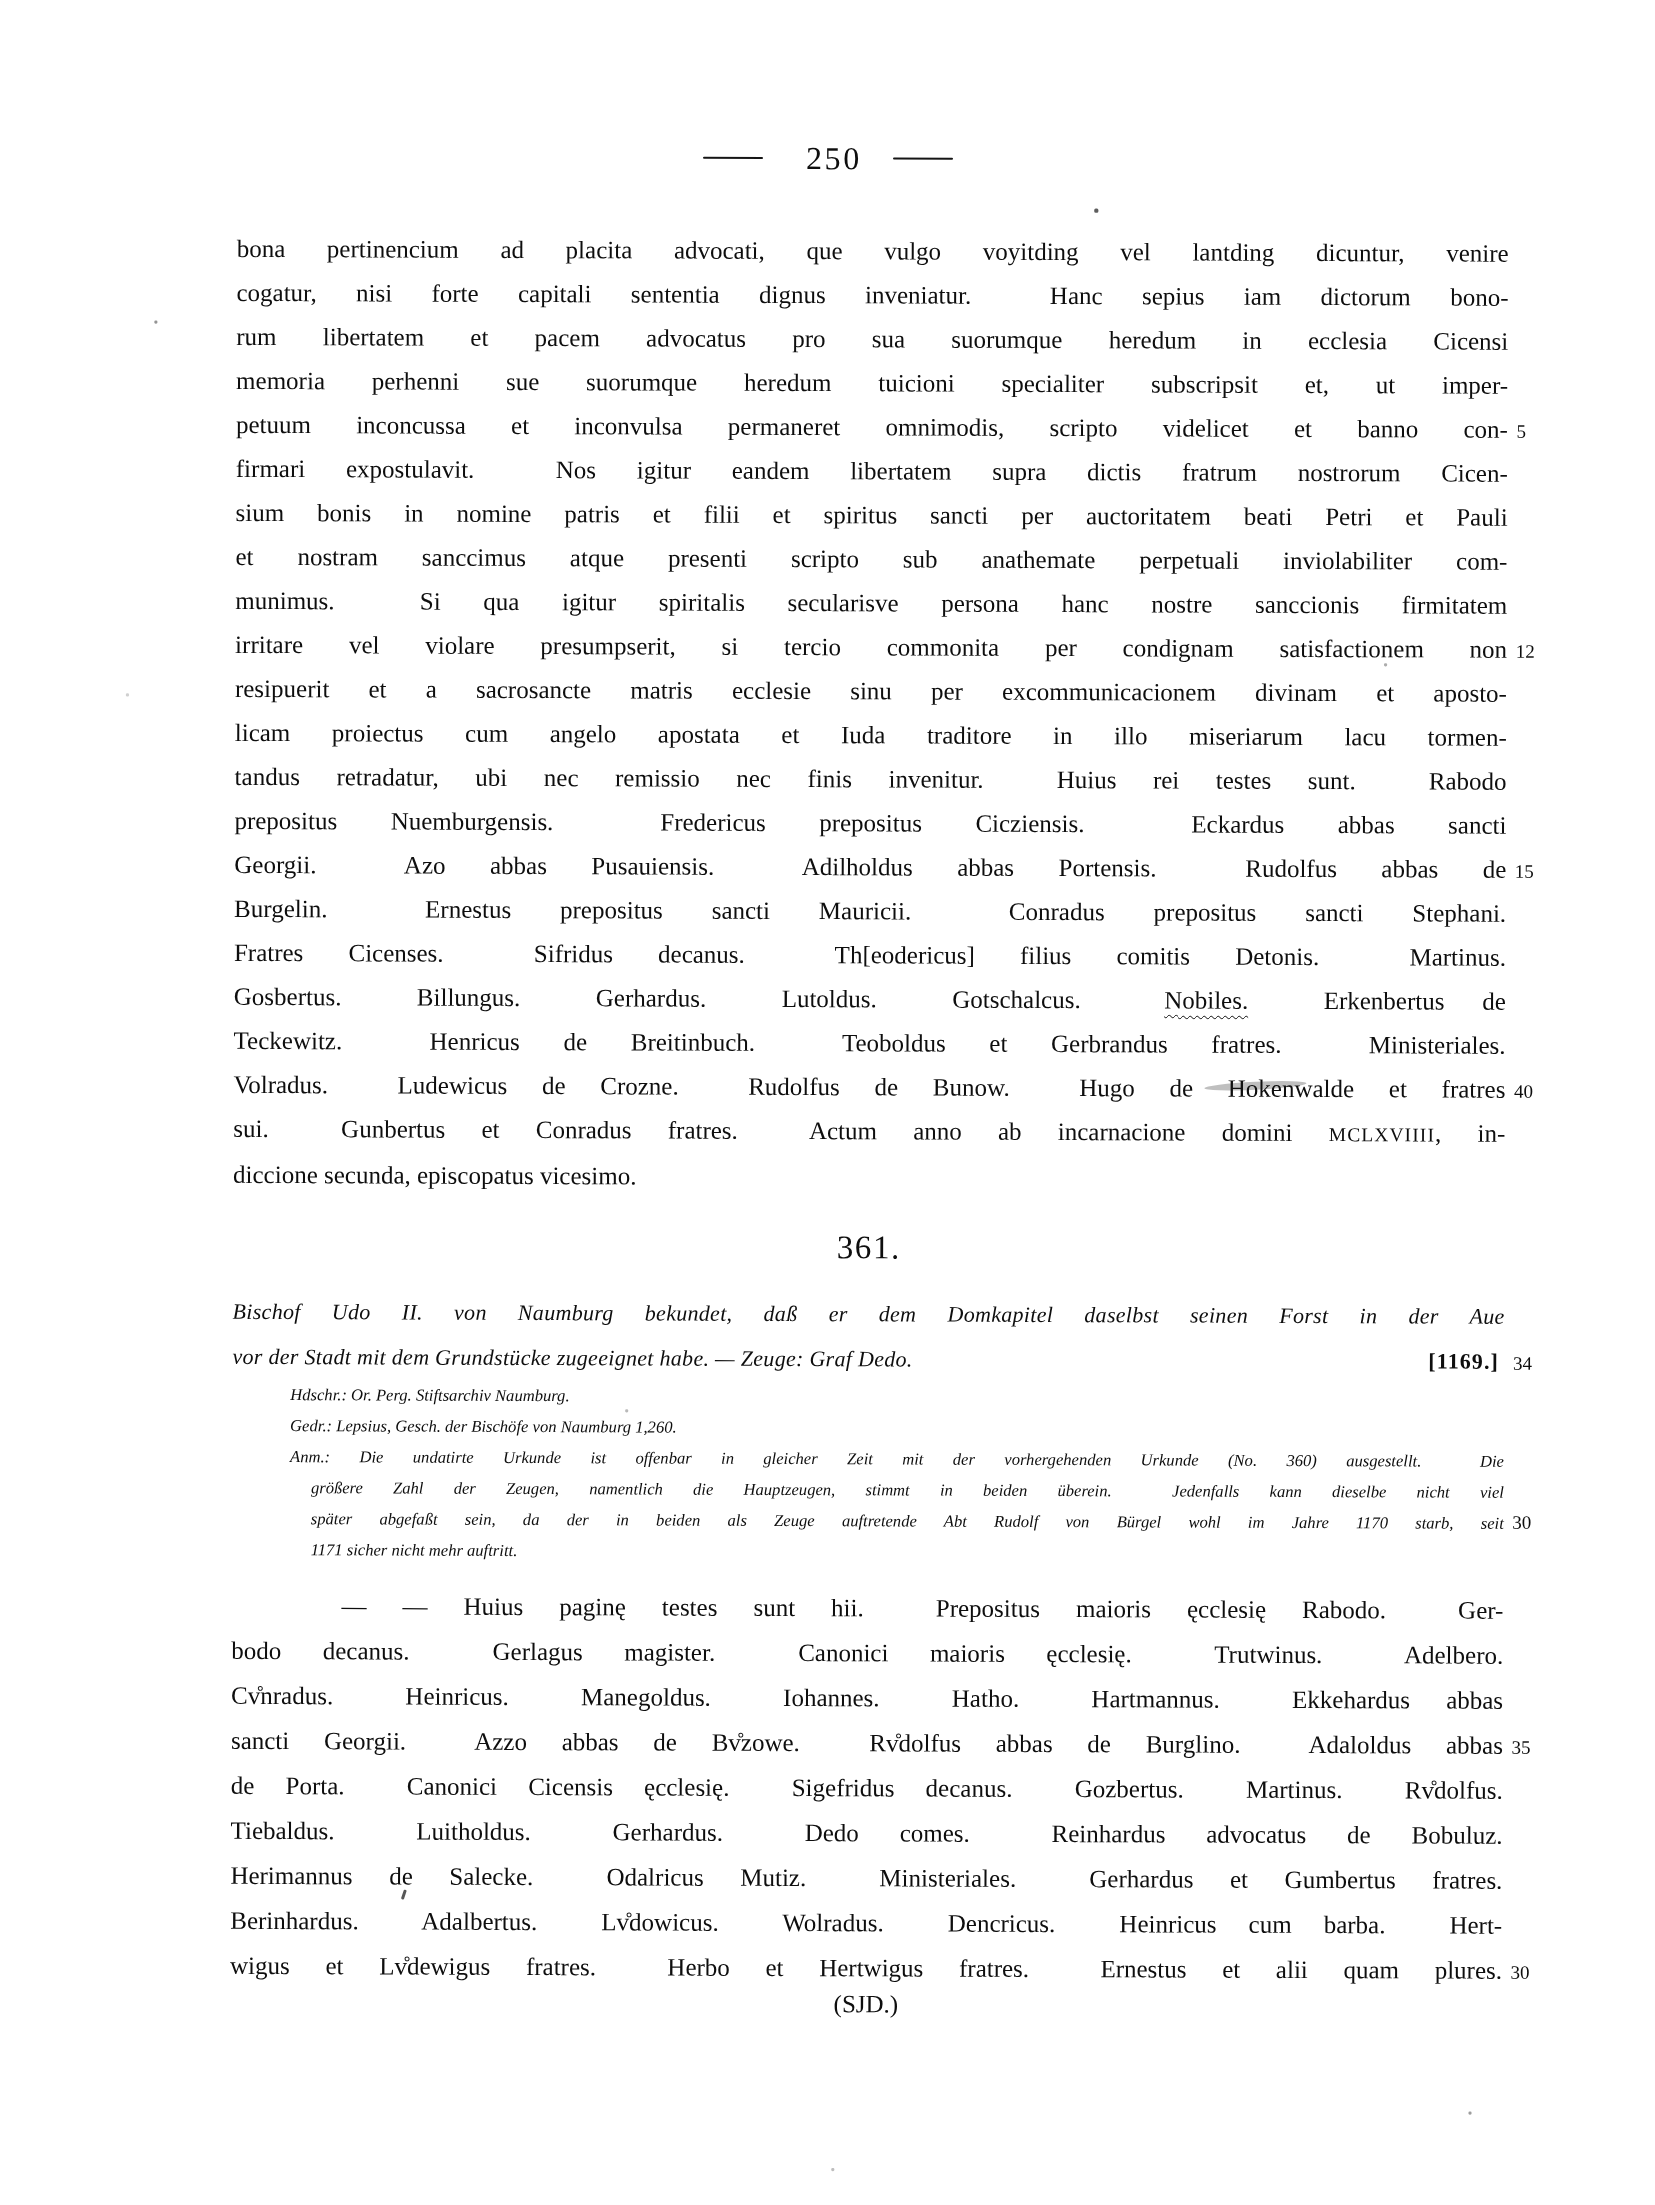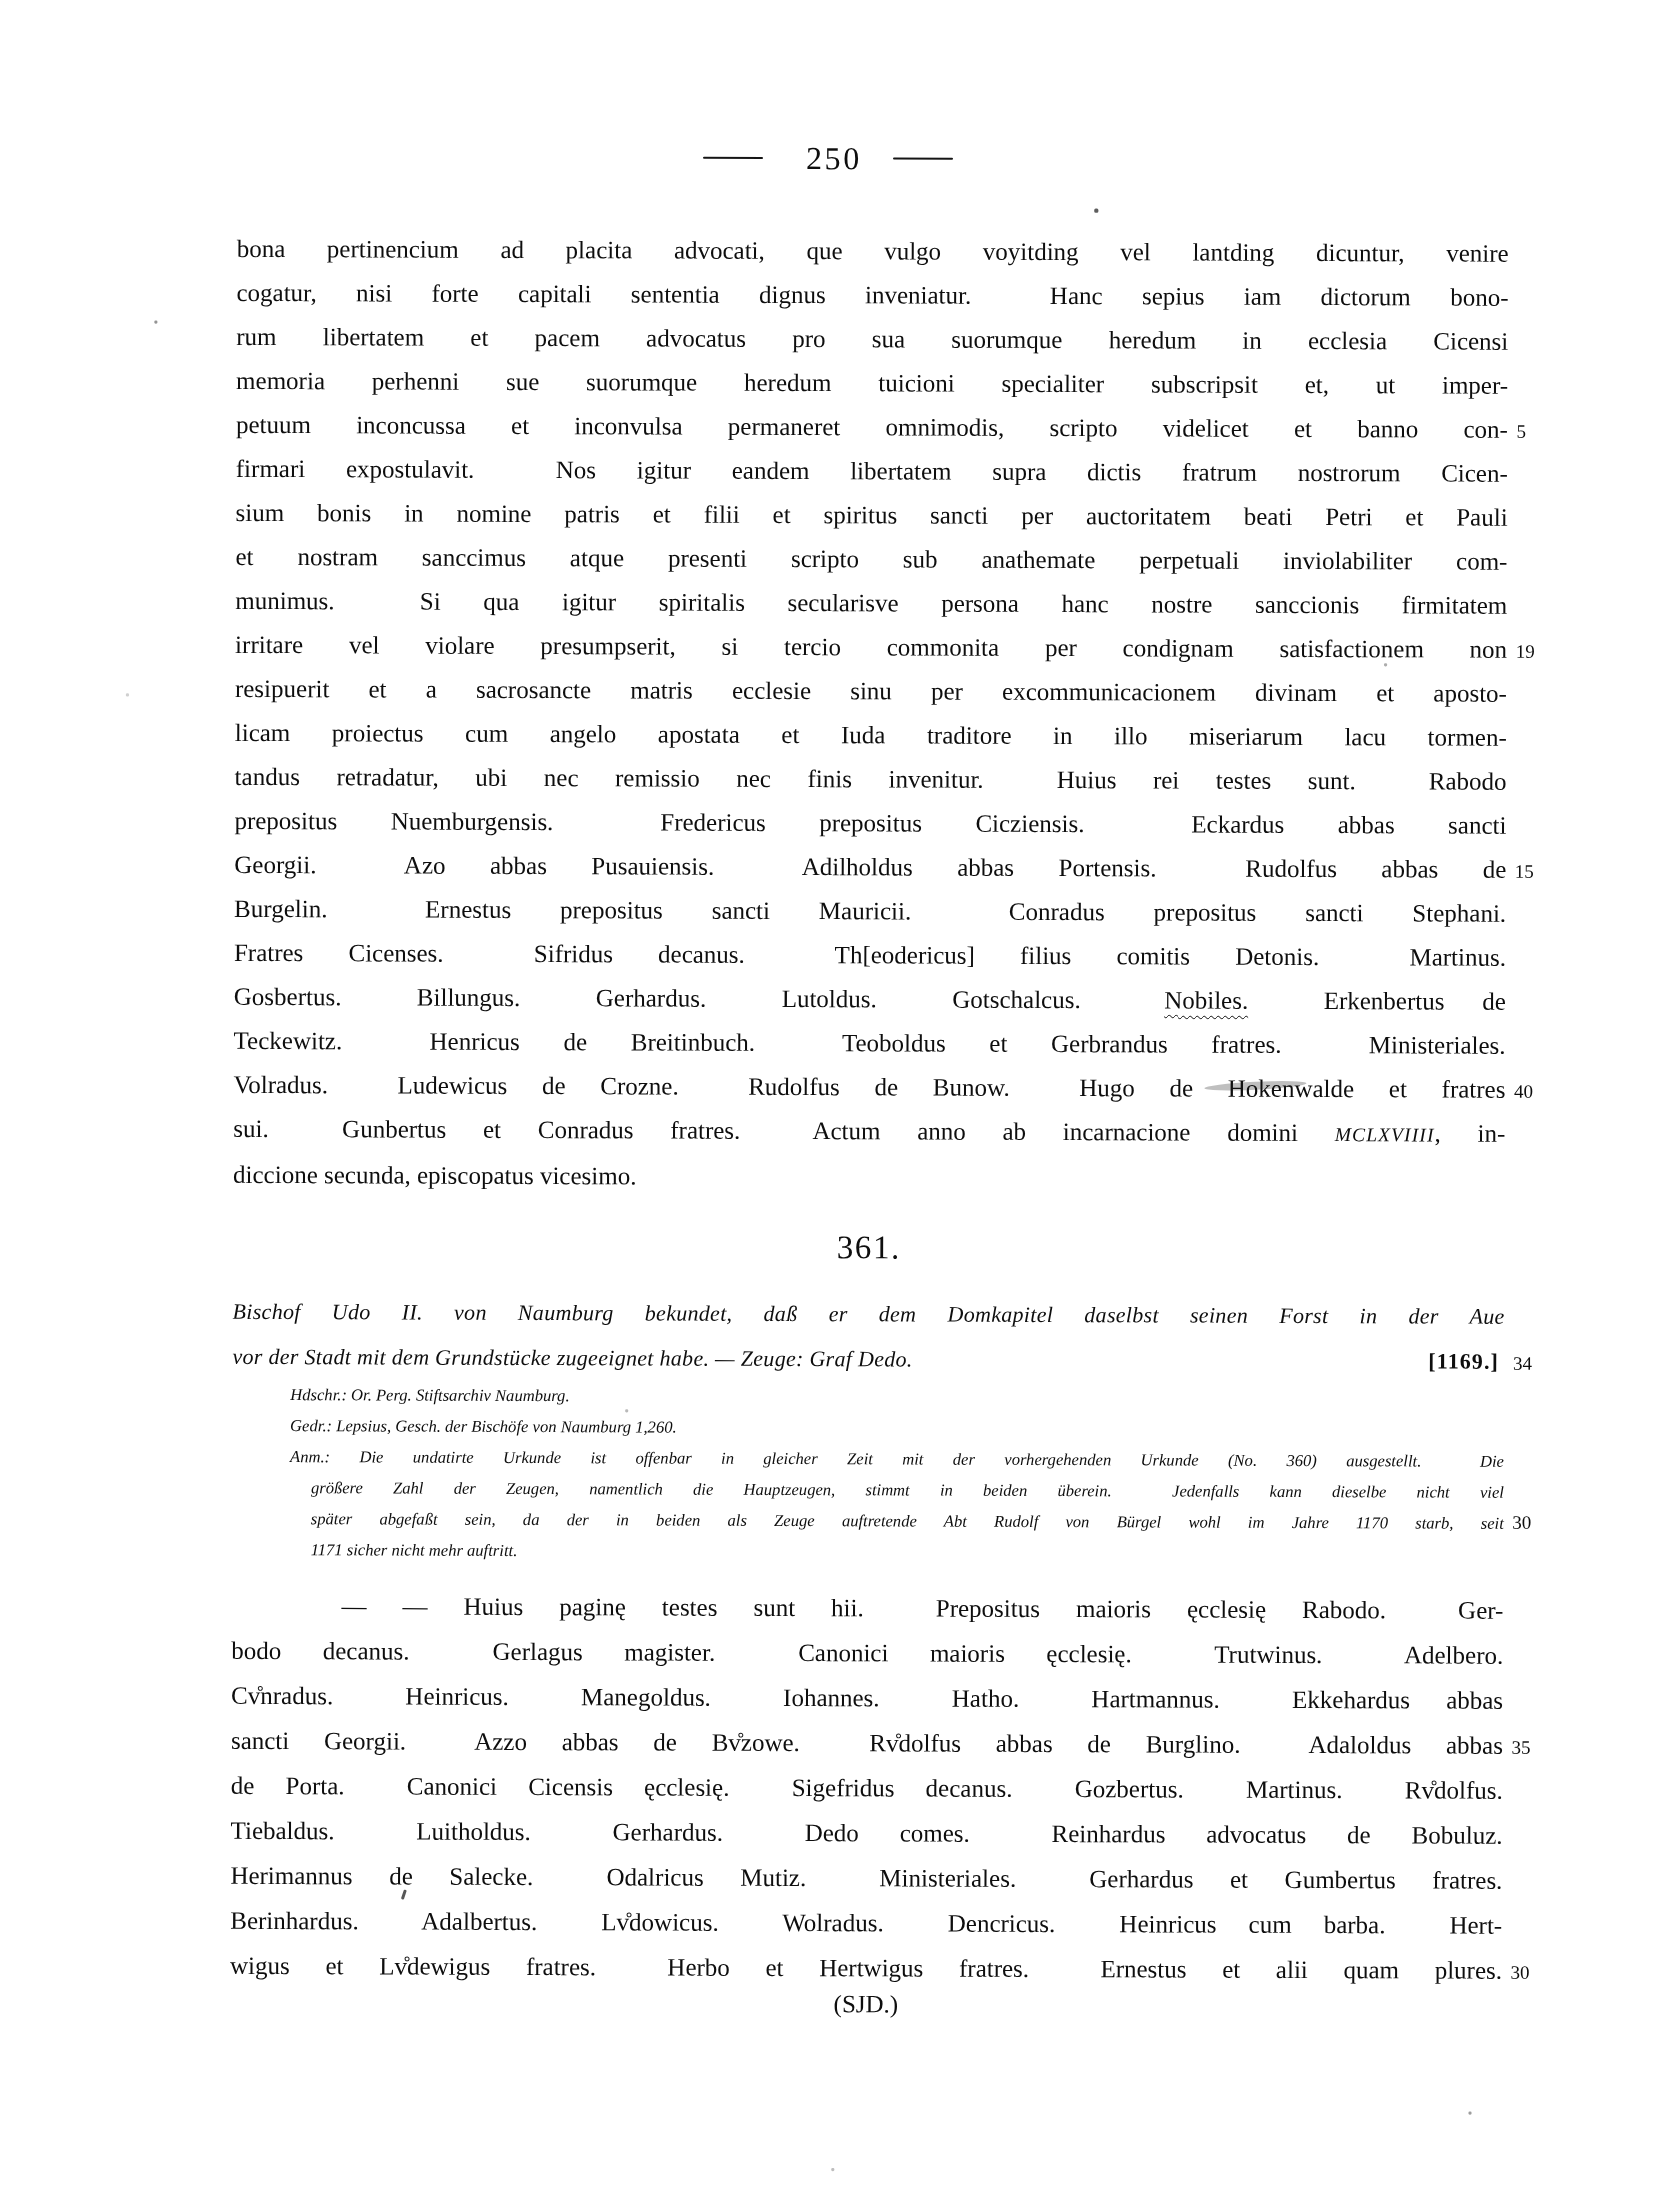--- a/index.html
+++ b/index.html
@@ -63,21 +63,21 @@
     text-align:center;font-size:25px;line-height:45px;
   }
 
   .wavy{
     text-decoration:underline;
     text-decoration-style:wavy;
     text-decoration-thickness:1.3px;
     text-underline-offset:6.4px;
     margin-left:8px;
   }
-  .smallcaps{font-size:0.78em;letter-spacing:1.1px;font-style:italic;}
+  .smallcaps{font-size:0.78em;letter-spacing:1.1px;}
 
   
   .speckles{
     position:absolute;left:0;top:0;width:1.1px;height:1.1px;border-radius:50%;
     box-shadow:
       1096px 207px 0 1.6px rgba(40,40,40,.75),
       156px 322px 0 1.1px rgba(60,60,60,.55),
       1387px 660px 0 1.1px rgba(70,70,70,.45),
       631px 1409px 0 1.1px rgba(80,80,80,.4),
       1477px 2108px 0 1.1px rgba(60,60,60,.5),
@@ -108,21 +108,21 @@
     <section class="lines para1">
         <div class="line">bona pertinencium ad placita advocati, que vulgo voyitding vel lantding dicuntur, venire</div>
         <div class="line">cogatur, nisi forte capitali sententia dignus inveniatur.  Hanc sepius iam dictorum bono-</div>
         <div class="line">rum libertatem et pacem advocatus pro sua suorumque heredum in ecclesia Cicensi</div>
         <div class="line">memoria perhenni sue suorumque heredum tuicioni specialiter subscripsit et, ut imper-</div>
         <div class="line">petuum inconcussa et inconvulsa permaneret omnimodis, scripto videlicet et banno con-<span class="margin-num">5</span></div>
         <div class="line">firmari expostulavit.  Nos igitur eandem libertatem supra dictis fratrum nostrorum Cicen-</div>
         <div class="line">sium bonis in nomine patris et filii et spiritus sancti per auctoritatem beati Petri et Pauli</div>
         <div class="line">et nostram sanccimus atque presenti scripto sub anathemate perpetuali inviolabiliter com-</div>
         <div class="line">munimus.  Si qua igitur spiritalis secularisve persona hanc nostre sanccionis firmitatem</div>
-        <div class="line">irritare vel violare presumpserit, si tercio commonita per condignam satisfactionem non<span class="margin-num">19</span></div>
+        <div class="line">irritare vel violare presumpserit, si tercio commonita per condignam satisfactionem non<span class="margin-num">12</span></div>
         <div class="line">resipuerit et a sacrosancte matris ecclesie sinu per excommunicacionem divinam et aposto-</div>
         <div class="line">licam proiectus cum angelo apostata et Iuda traditore in illo miseriarum lacu tormen-</div>
         <div class="line">tandus retradatur, ubi nec remissio nec finis invenitur.  Huius rei testes sunt.  Rabodo</div>
         <div class="line">prepositus Nuemburgensis.  Fredericus prepositus Cicziensis.  Eckardus abbas sancti</div>
         <div class="line">Georgii.  Azo abbas Pusauiensis.  Adilholdus abbas Portensis.  Rudolfus abbas de<span class="margin-num">15</span></div>
         <div class="line">Burgelin.  Ernestus prepositus sancti Mauricii.  Conradus prepositus sancti Stephani.</div>
         <div class="line">Fratres Cicenses.  Sifridus decanus.  Th[eodericus] filius comitis Detonis.  Martinus.</div>
         <div class="line">Gosbertus.  Billungus.  Gerhardus.  Lutoldus.  Gotschalcus.  <span class="wavy">Nobiles.</span>  Erkenbertus de</div>
         <div class="line">Teckewitz.  Henricus de Breitinbuch.  Teoboldus et Gerbrandus fratres.  Ministeriales.</div>
         <div class="line">Volradus.  Ludewicus de Crozne.  Rudolfus de Bunow.  Hugo de Hokenwalde et fratres<span class="margin-num">40</span></div>

